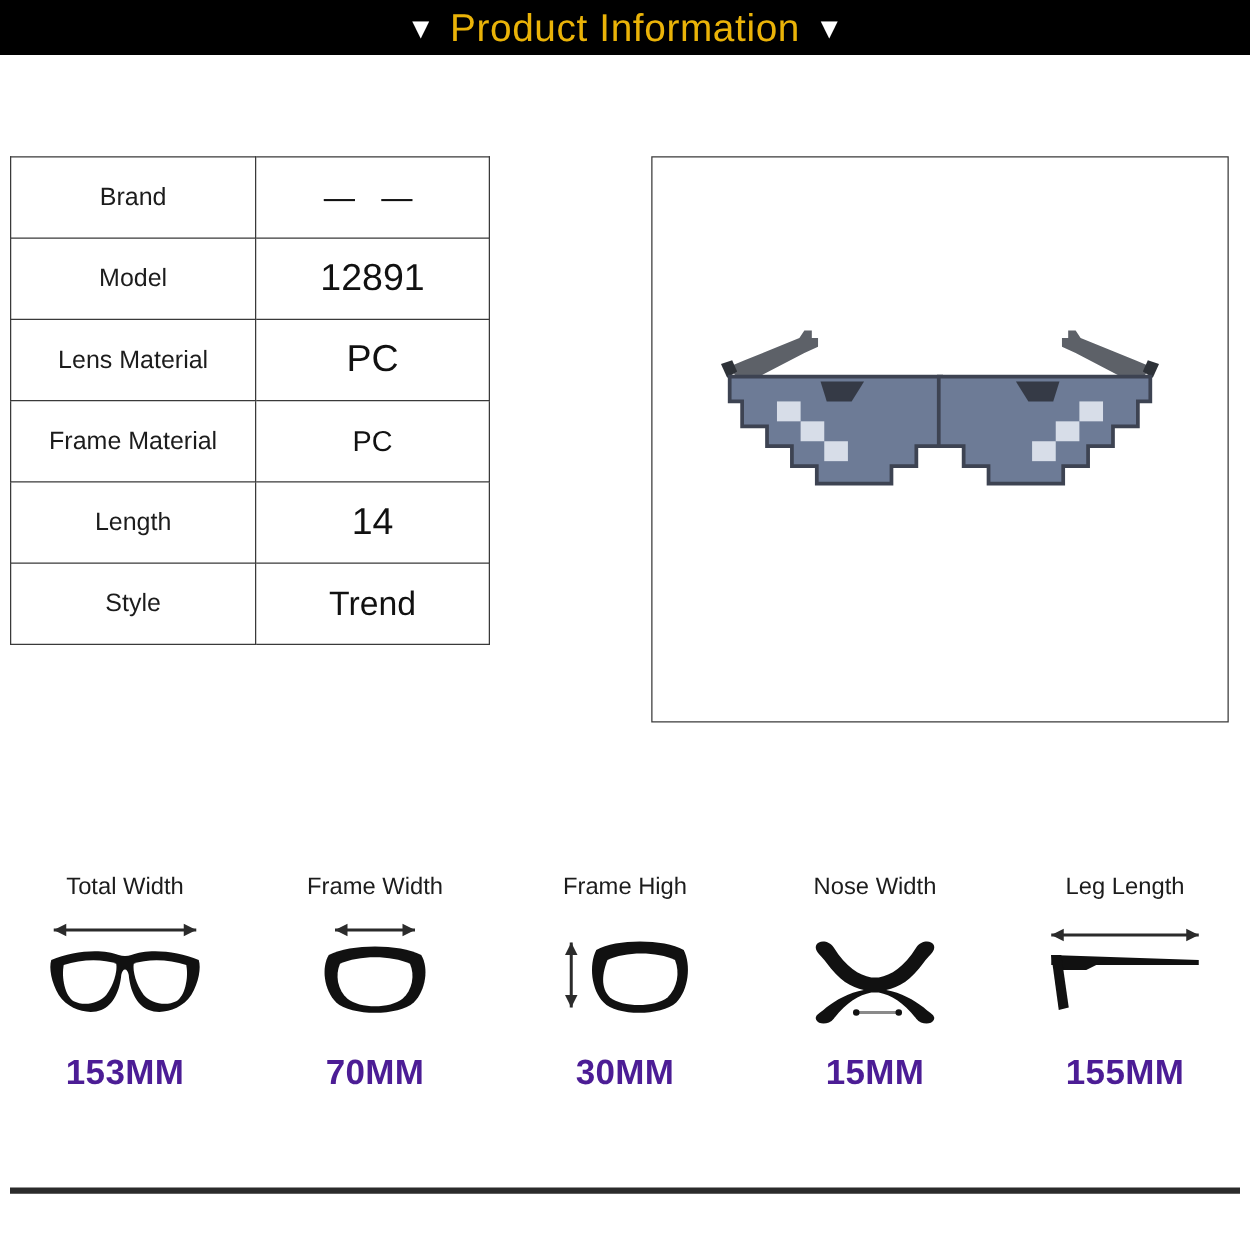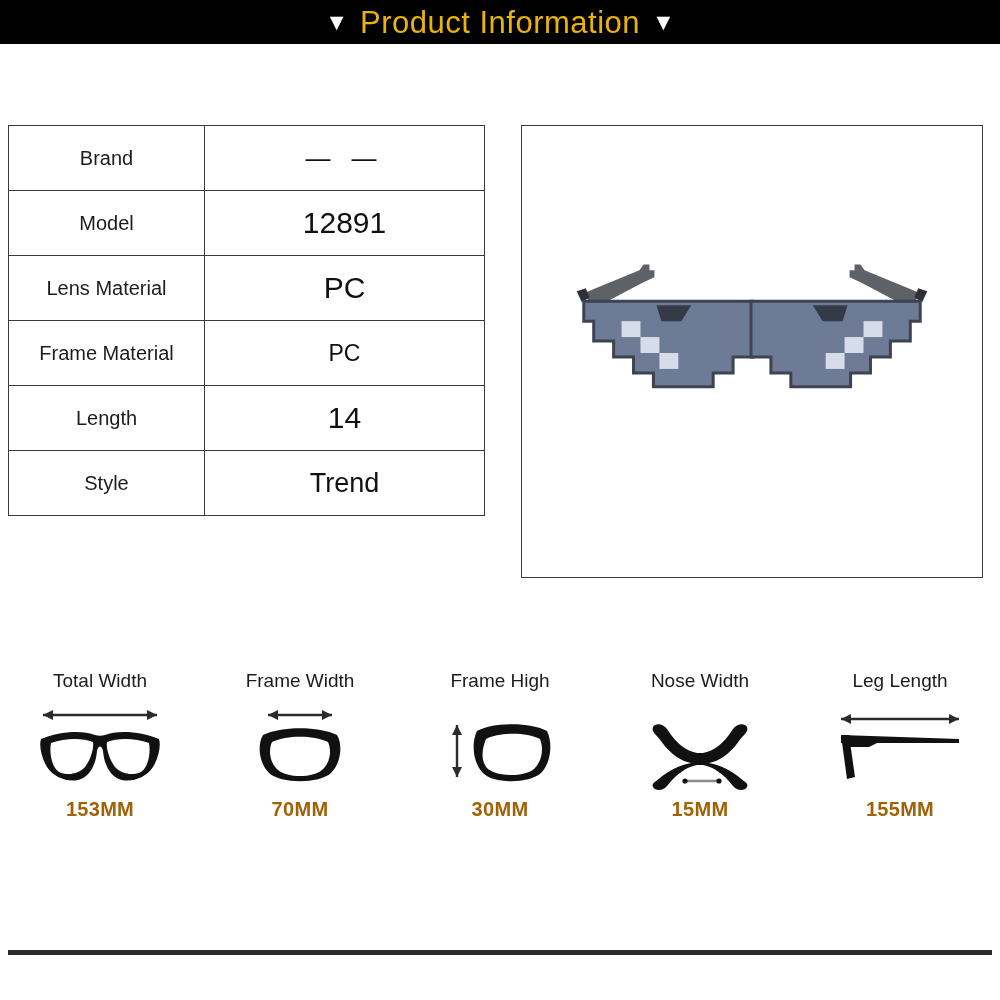--- a/index.html
+++ b/index.html
@@ -41,21 +41,21 @@
     font-size: 23px;
     line-height: 1;
     padding: 0 12px;
   }
 
   
   .spec-table {
     position: absolute;
     left: 8px;
     top: 125px;
-    width: 477px;
+    width: 384px;
     border-collapse: collapse;
     table-layout: fixed;
   }
   .spec-table td {
     border: 1.6px solid #3a3a3a;
     height: 64px;
     text-align: center;
     vertical-align: middle;
     padding: 0 4px;
   }
@@ -90,21 +90,21 @@
     left: 0;
     top: 0;
     width: 100%;
     height: 100%;
   }
 
   
   .dims {
     position: absolute;
     left: 0;
-    top: 668px;
+    top: 697px;
     width: 1000px;
     height: 180px;
     display: flex;
     justify-content: center;
   }
   .dim-col {
     flex: 1 1 0;
     display: flex;
     flex-direction: column;
     align-items: center;
@@ -117,24 +117,24 @@
     white-space: nowrap;
   }
   .dim-icon {
     height: 92px;
     display: flex;
     align-items: center;
     justify-content: center;
     margin-top: 6px;
   }
   .dim-value {
-    font-size: 20px;
+    font-size: 28px;
     font-weight: bold;
-    color: #a16207;
-    margin-top: 6px;
+    color: #4c1d95;
+    margin-top: 21px;
     letter-spacing: 0.3px;
   }
 
   
   .bottom-rule {
     position: absolute;
     left: 8px;
     top: 950px;
     width: 984px;
     height: 5px;

